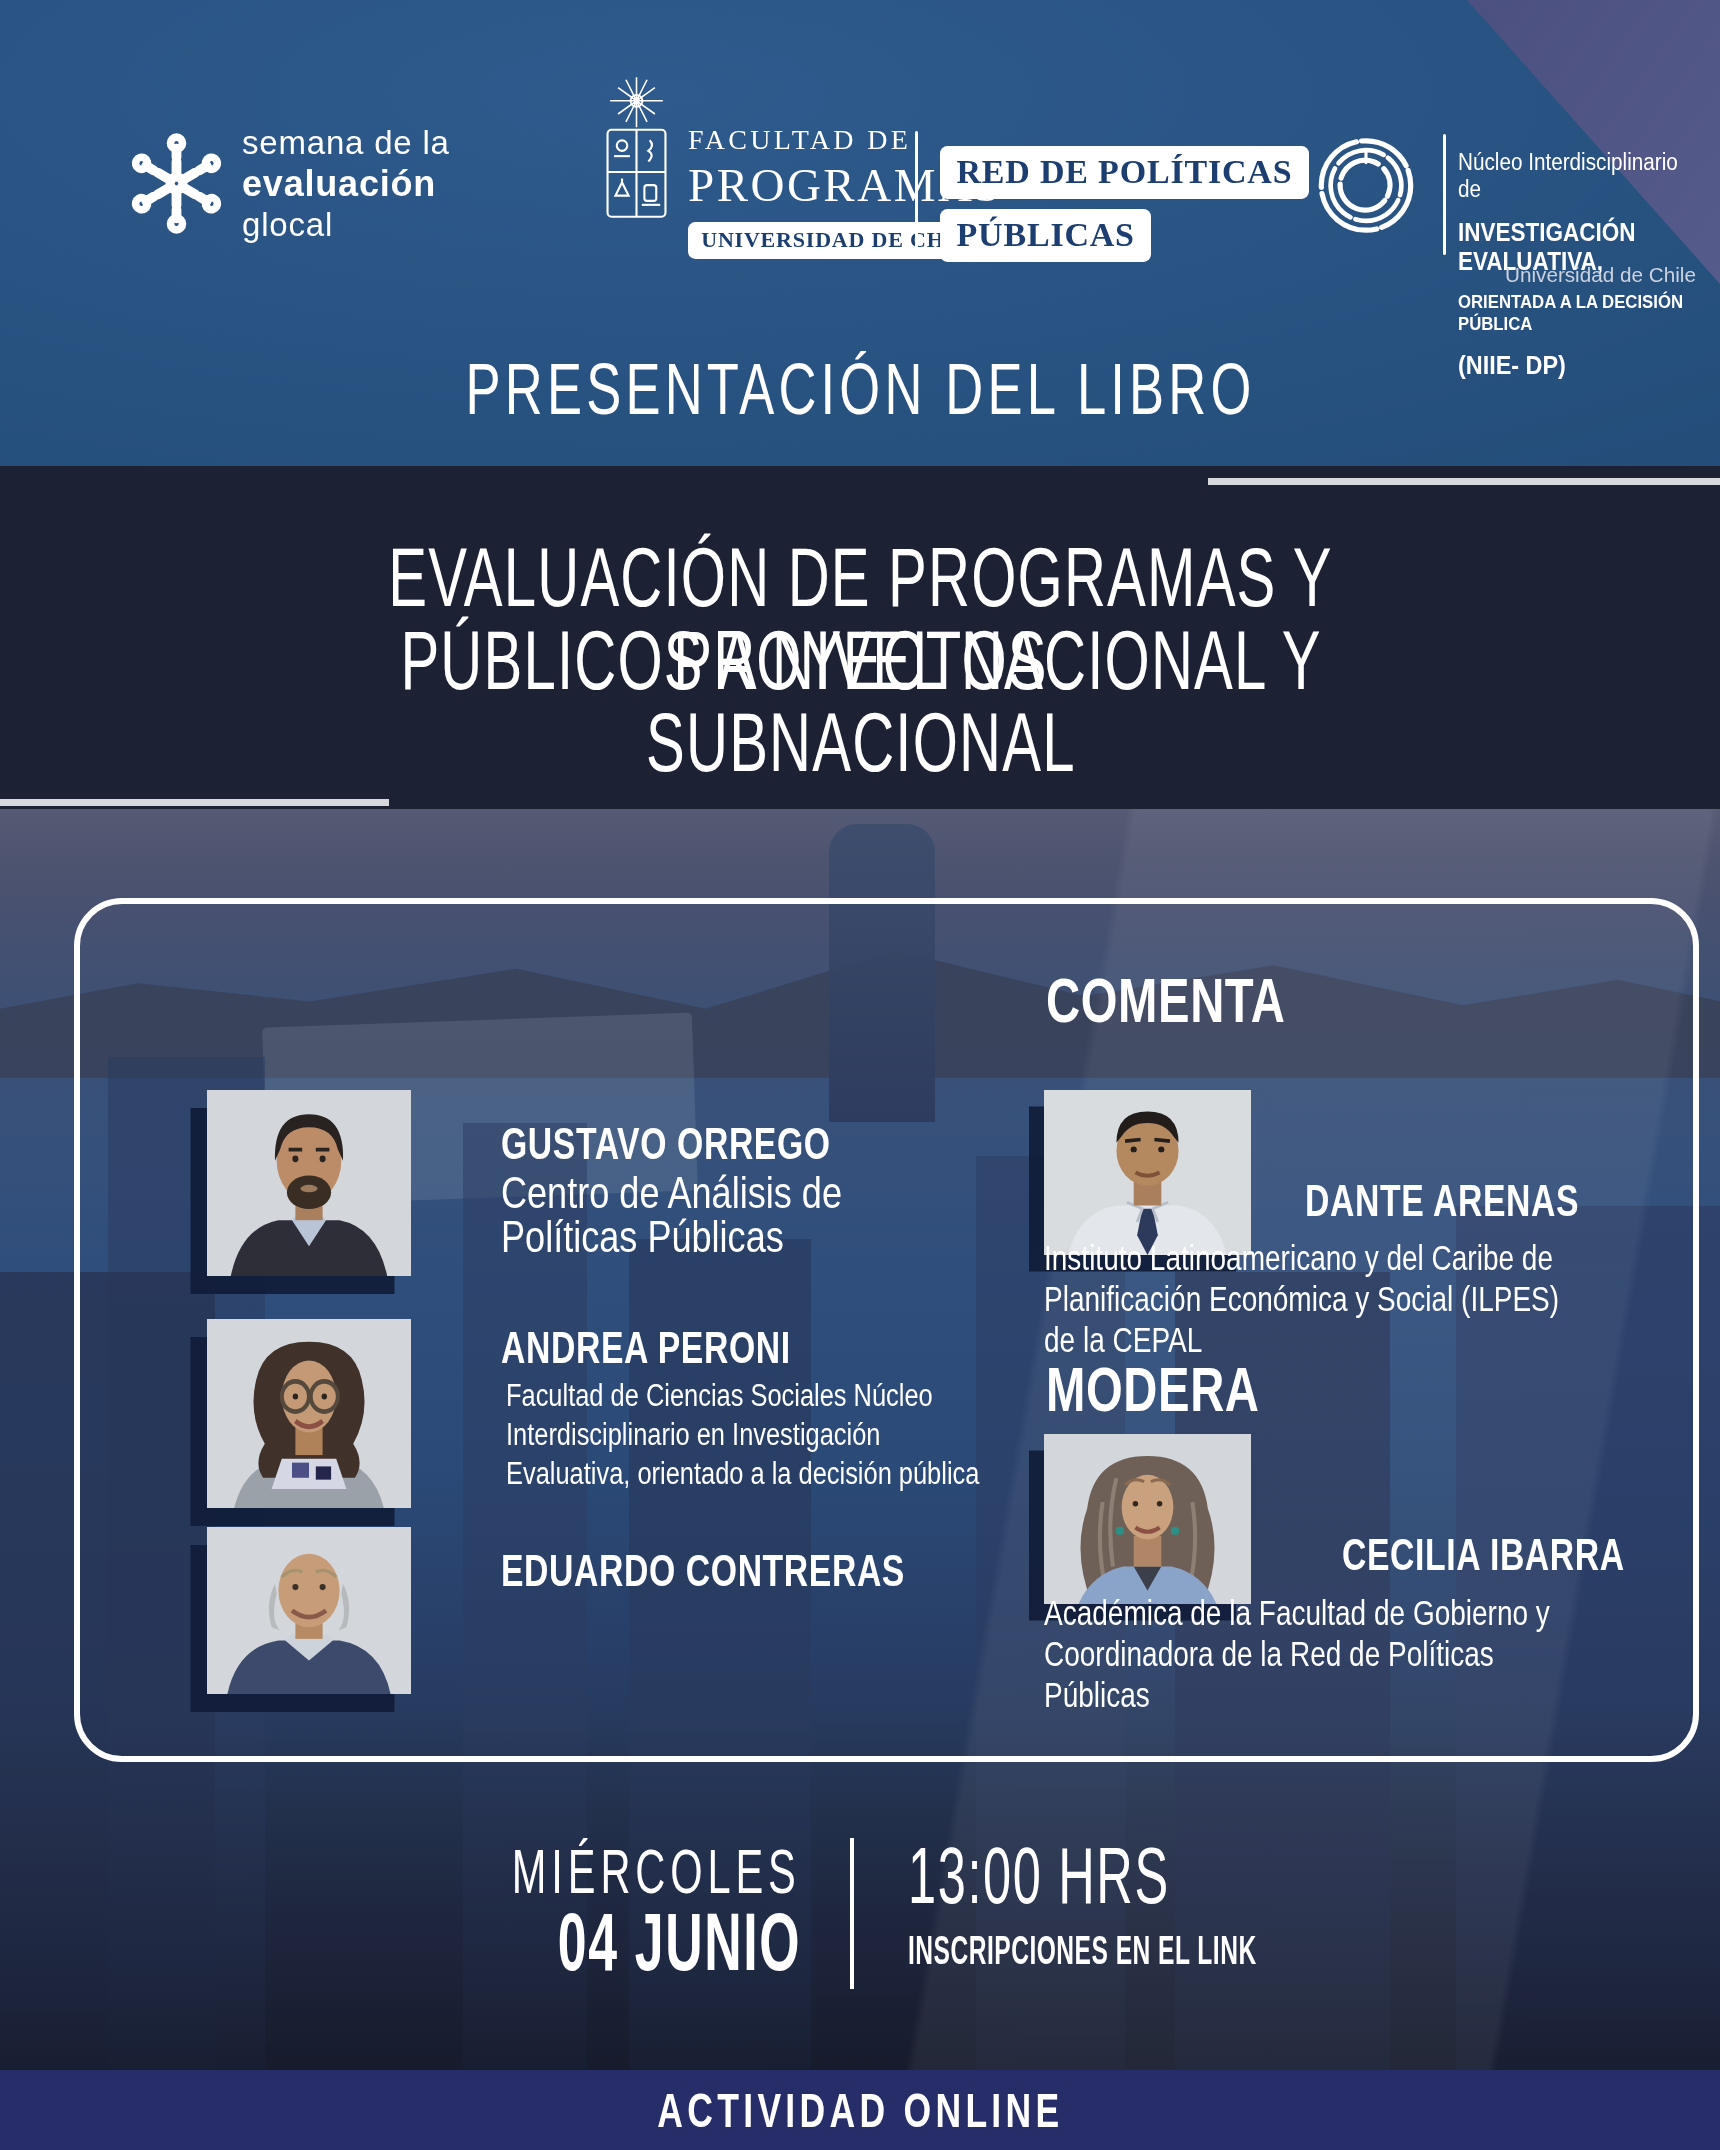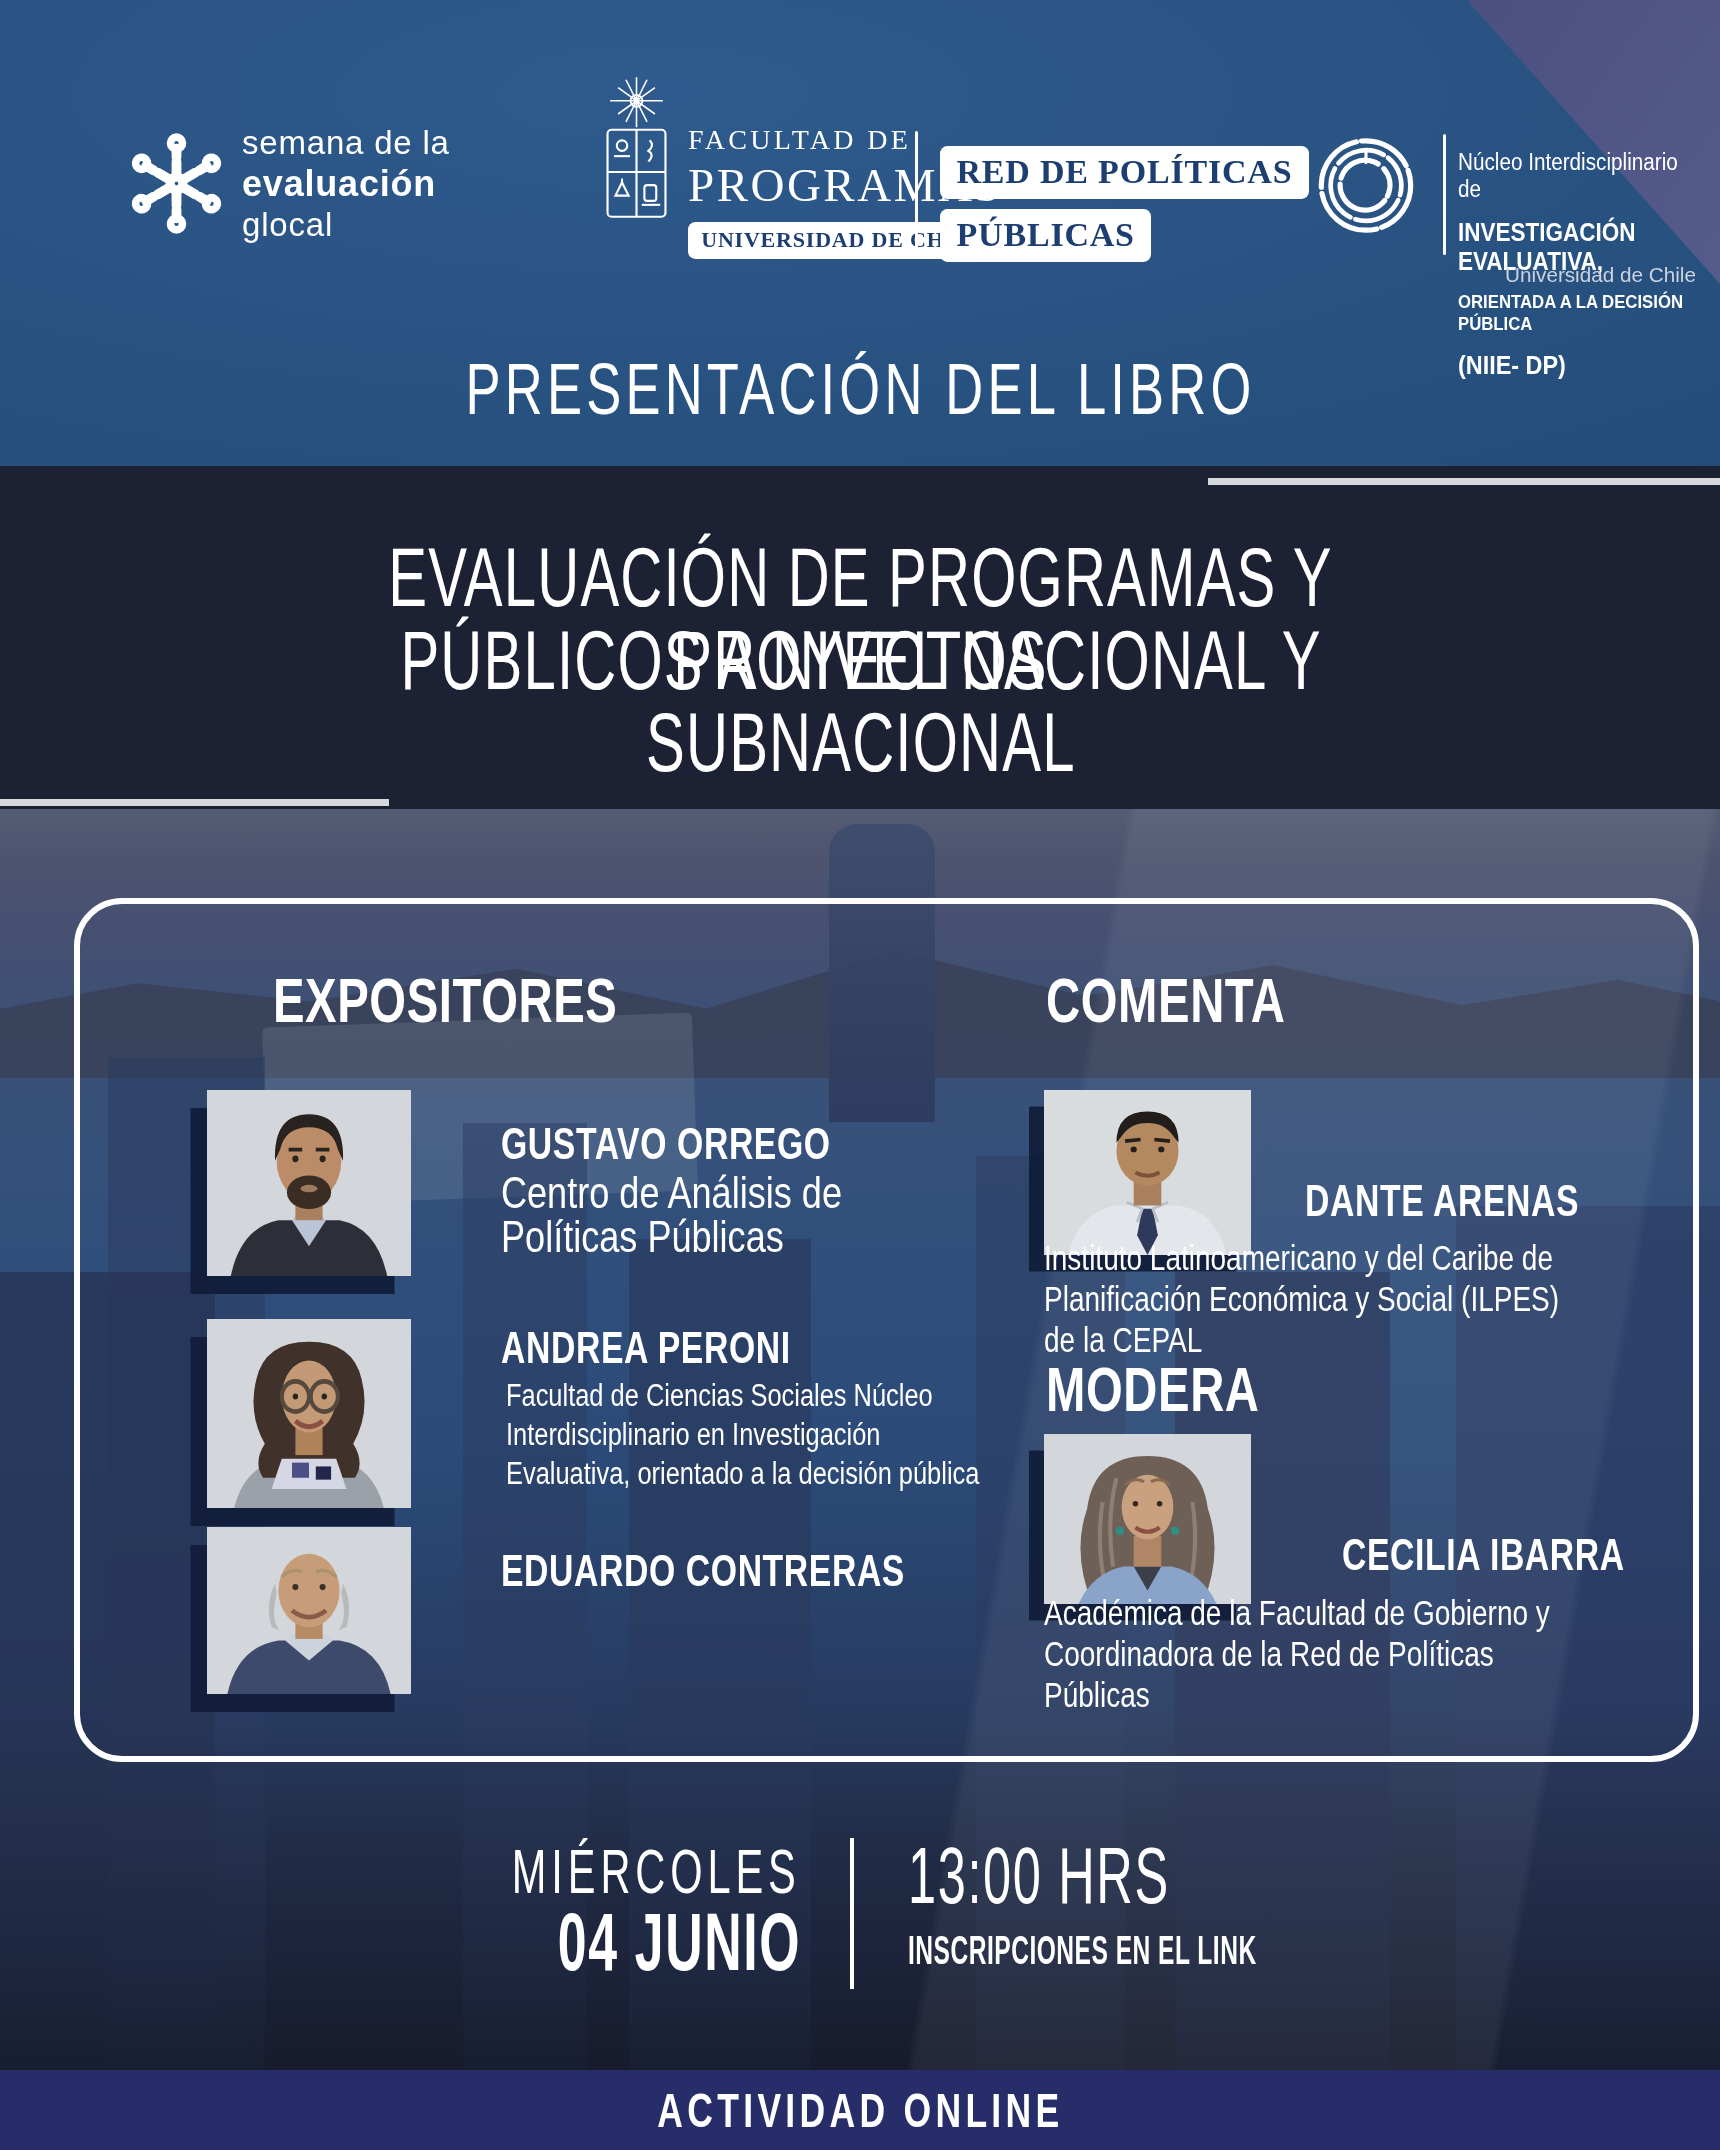--- a/index.html
+++ b/index.html
@@ -211,23 +211,20 @@
     <div class="bld win" style="left:629px;top:430px;width:182px;height:830px;background:#2a3a5e;opacity:.7;"></div>
     <div class="bld" style="left:976px;top:347px;width:149px;height:913px;opacity:.5;"></div>
     <div class="bld win" style="left:1175px;top:463px;width:215px;height:797px;background:#253357;opacity:.75;"></div>
     <div class="bld win" style="left:1456px;top:397px;width:265px;height:864px;background:#2b3b60;opacity:.6;"></div>
     <div class="abs" style="left:0;top:910px;width:1721px;height:351px;background:linear-gradient(180deg,rgba(24,29,48,0) 0%,rgba(24,29,48,.55) 70%,rgba(20,24,40,.75) 100%);"></div>
     <div class="wash"></div>
   </div>
 
   <div class="card"></div>
 
-  <div class="abs" style="left:273px;top:964px;">
-    <span class="cond oL sect-h">EXPOSITORES</span>
-  </div>
 
   <div class="headshot" style="left:207px;top:1090px;width:204px;height:186px;">
     <svg viewBox="0 0 120 100" preserveAspectRatio="none">
       <rect width="120" height="100" fill="#d3d6da"></rect>
       <path d="M14,100 Q20,74 42,70 L78,70 Q100,74 106,100 Z" fill="#2e2e38"></path>
       <path d="M50,70 L60,84 L70,70 L66,66 L54,66 Z" fill="#b9c5d6"></path>
       <rect x="52" y="52" width="16" height="18" fill="#a97f5e"></rect>
       <ellipse cx="60" cy="38" rx="19" ry="22" fill="#bb8c67"></ellipse>
       <path d="M40,38 Q39,13 60,13 Q81,13 80,38 L77,32 Q74,20 60,20 Q46,20 43,32 Z" fill="#282220"></path>
       <ellipse cx="60" cy="55" rx="13" ry="9" fill="#3a2e24"></ellipse>

